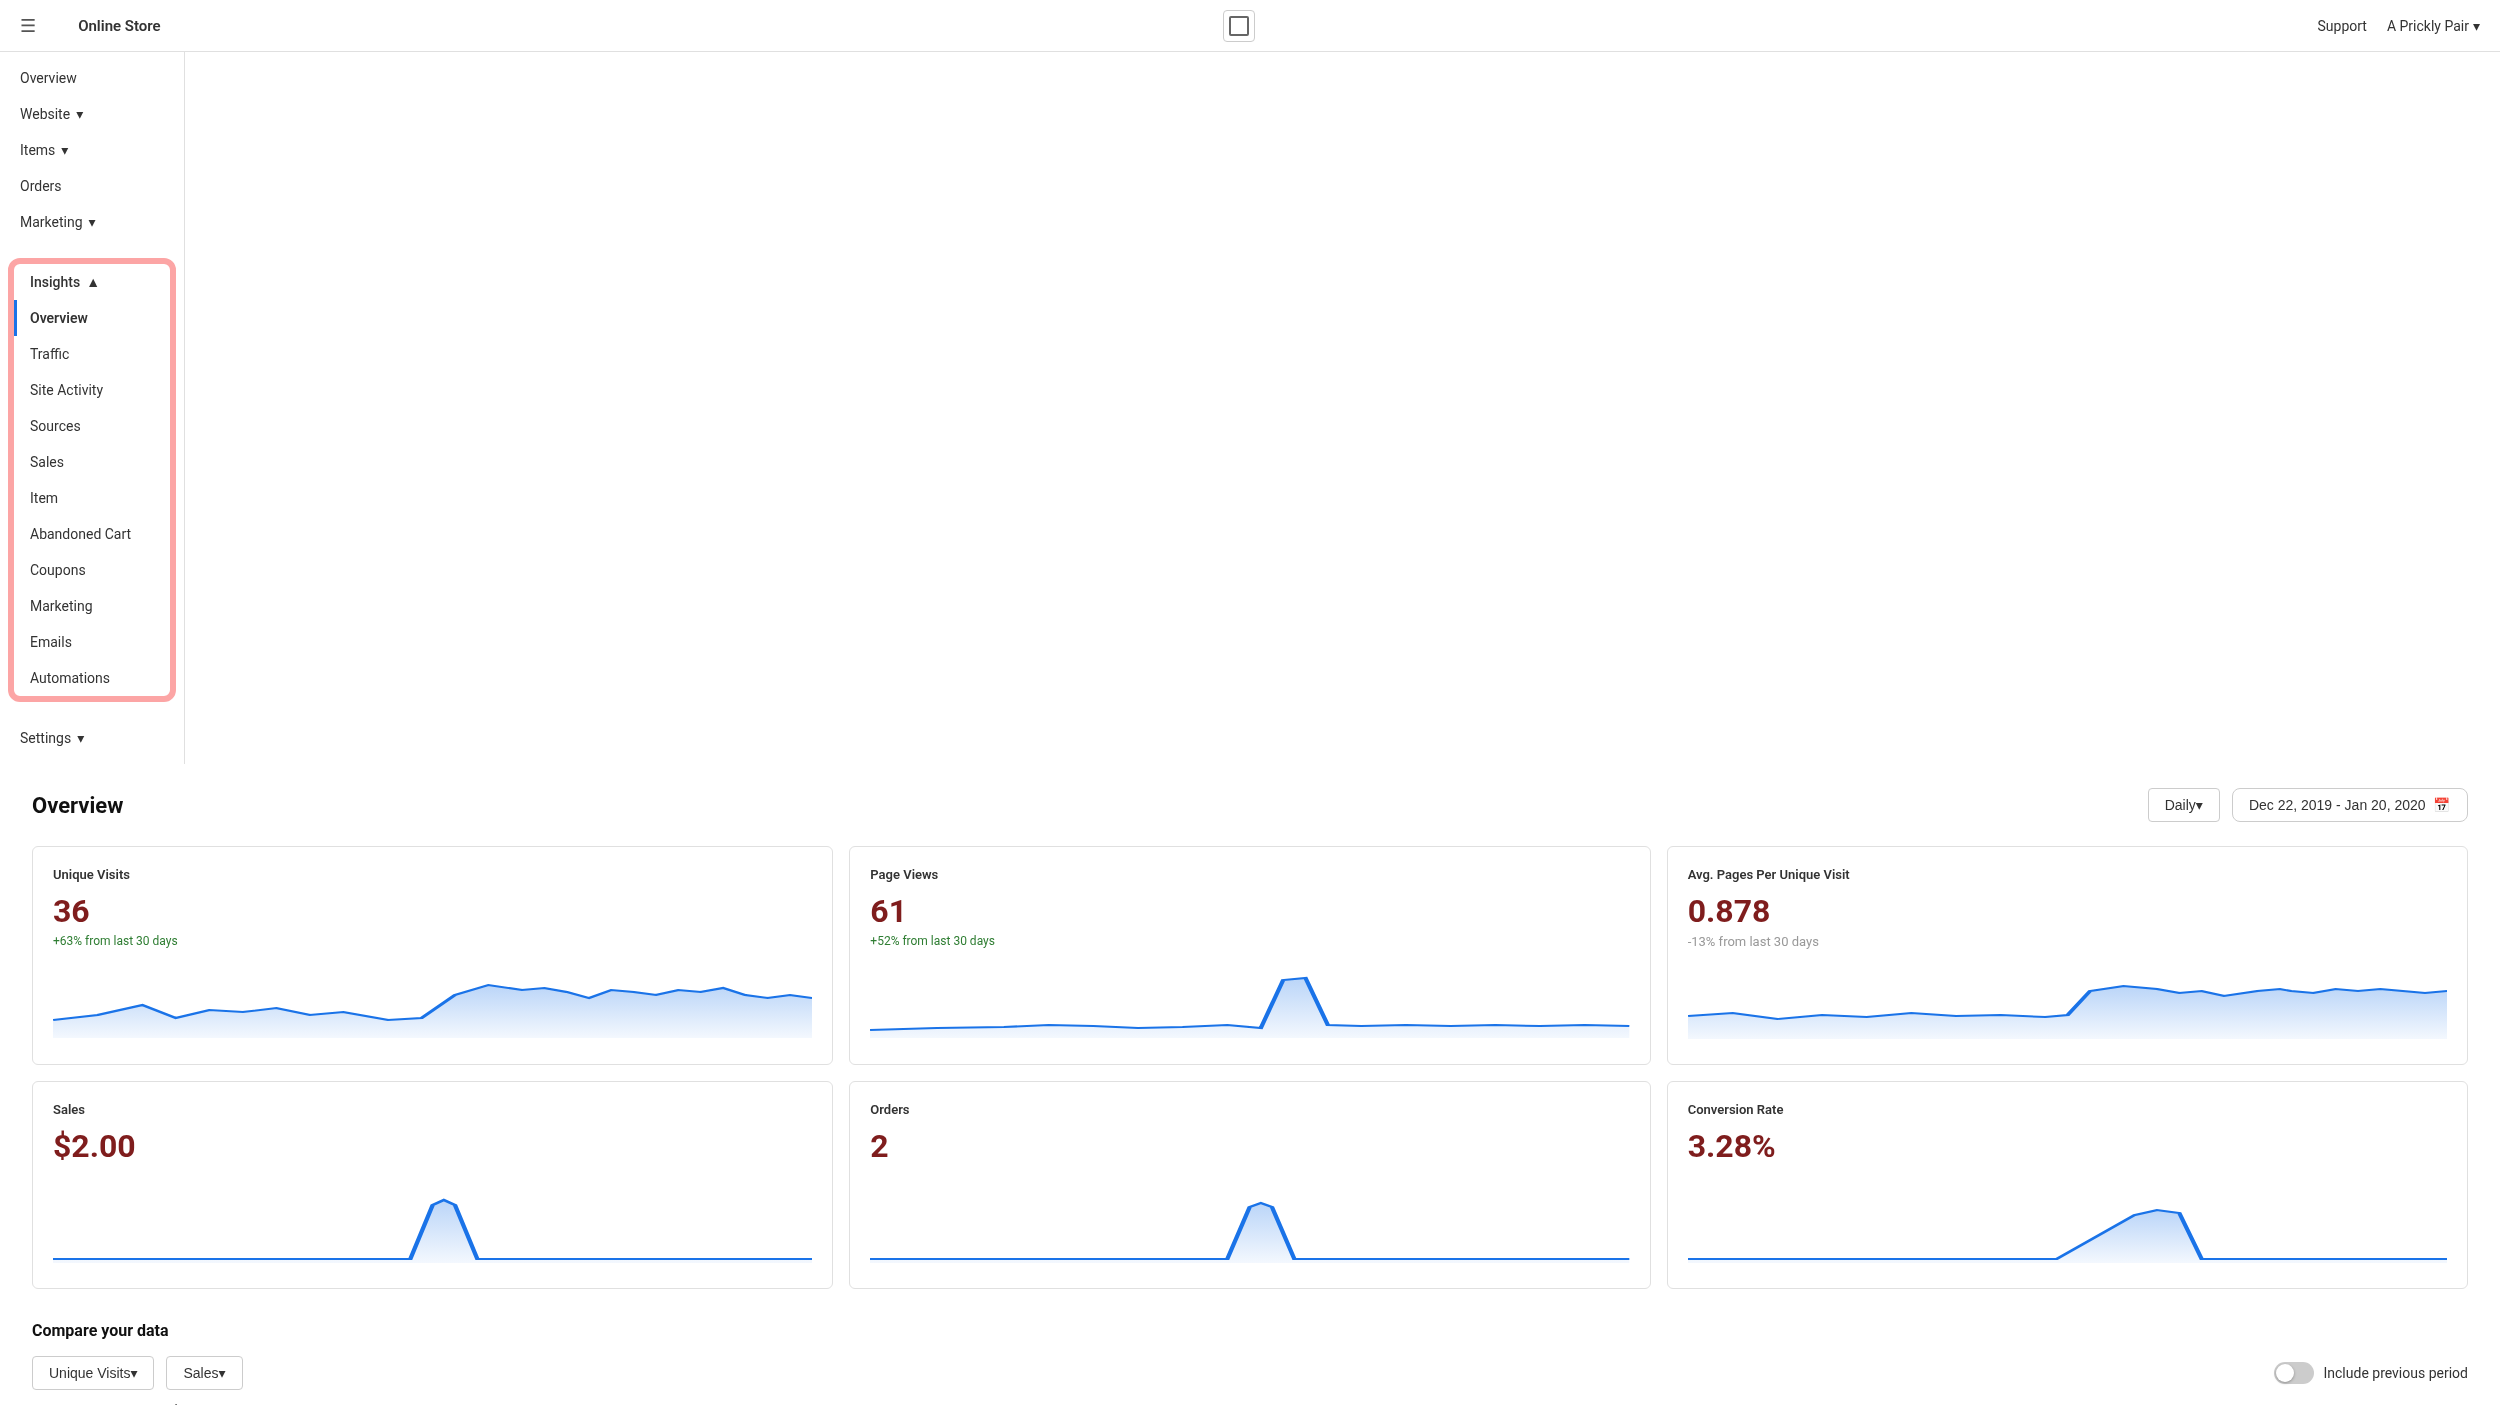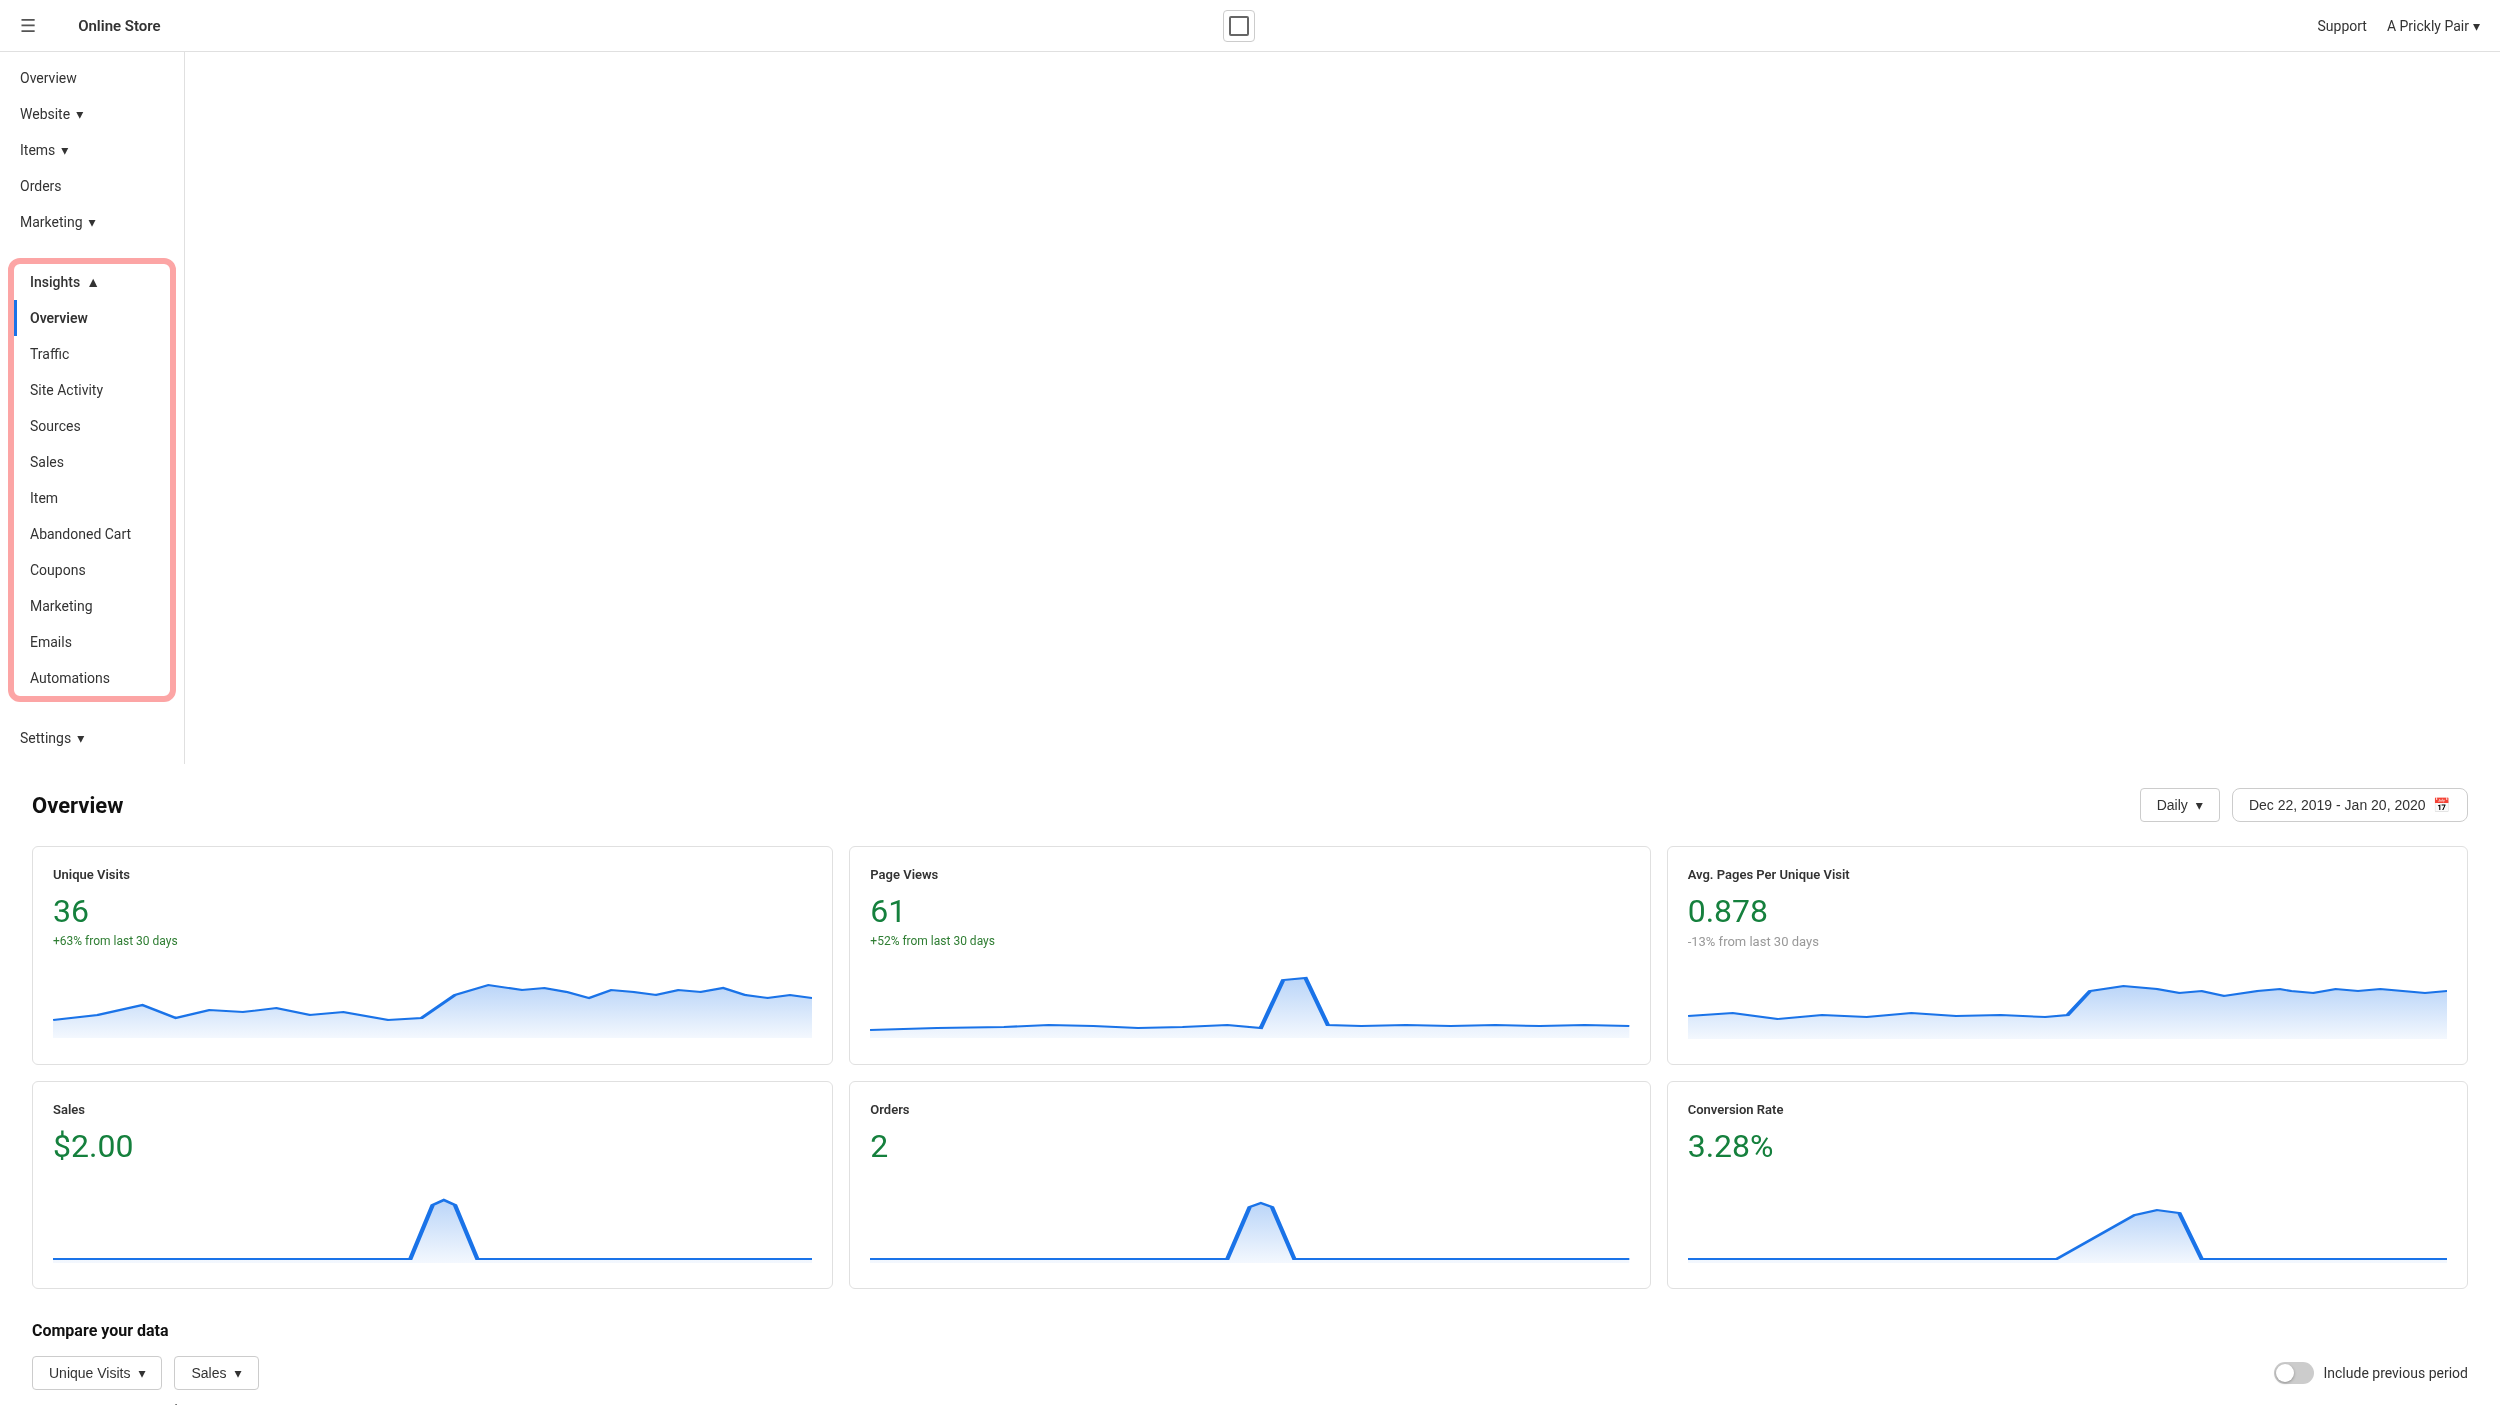--- a/index.html
+++ b/index.html
@@ -51,41 +51,41 @@
     .main { flex: 1; overflow-y: auto; padding: 24px 32px; background: #fff; }
 
     
     .overview-header {
       display: flex; align-items: center; justify-content: space-between;
       margin-bottom: 24px;
     }
     .overview-title { font-size: 22px; font-weight: 700; color: #111; }
     .header-controls { display: flex; gap: 12px; }
     .dropdown-btn {
-      display: flex; align-items: center; gap: 8px;
+      display: flex; align-items: center; 
       padding: 8px 16px; border: 1px solid #ccc; border-radius: 4px;
       background: #fff; cursor: pointer; font-size: 14px; color: #333;
     }
     .date-btn {
       display: flex; align-items: center; gap: 8px;
       padding: 8px 16px; border: 1px solid #ccc; border-radius: 8px;
       background: #fff; cursor: pointer; font-size: 14px; color: #333;
     }
 
     
     .cards-grid {
       display: grid; grid-template-columns: repeat(3, 1fr);
       gap: 16px; margin-bottom: 32px;
     }
     .metric-card {
       border: 1px solid #e0e0e0; border-radius: 6px; padding: 20px;
       background: #fff;
     }
     .metric-label { font-size: 13px; font-weight: 600; color: #333; margin-bottom: 10px; }
-    .metric-value { font-size: 32px; font-weight: 400; color: #15803d; margin-bottom: 4px; }
+    .metric-value { font-size: 32px; font-weight: 700; color: #7f1d1d; margin-bottom: 4px; }
     .metric-change-positive { font-size: 12px; color: #2e7d32; margin-bottom: 12px; }
     .metric-change-negative { font-size: 13px; color: #999; margin-bottom: 12px; }
     .metric-chart { height: 80px; width: 100%; }
 
     
     .compare-section { margin-top: 16px; }
     .compare-title { font-size: 16px; font-weight: 700; color: #111; margin-bottom: 16px; }
     .compare-controls {
       display: flex; align-items: center; justify-content: space-between;
       margin-bottom: 12px;

